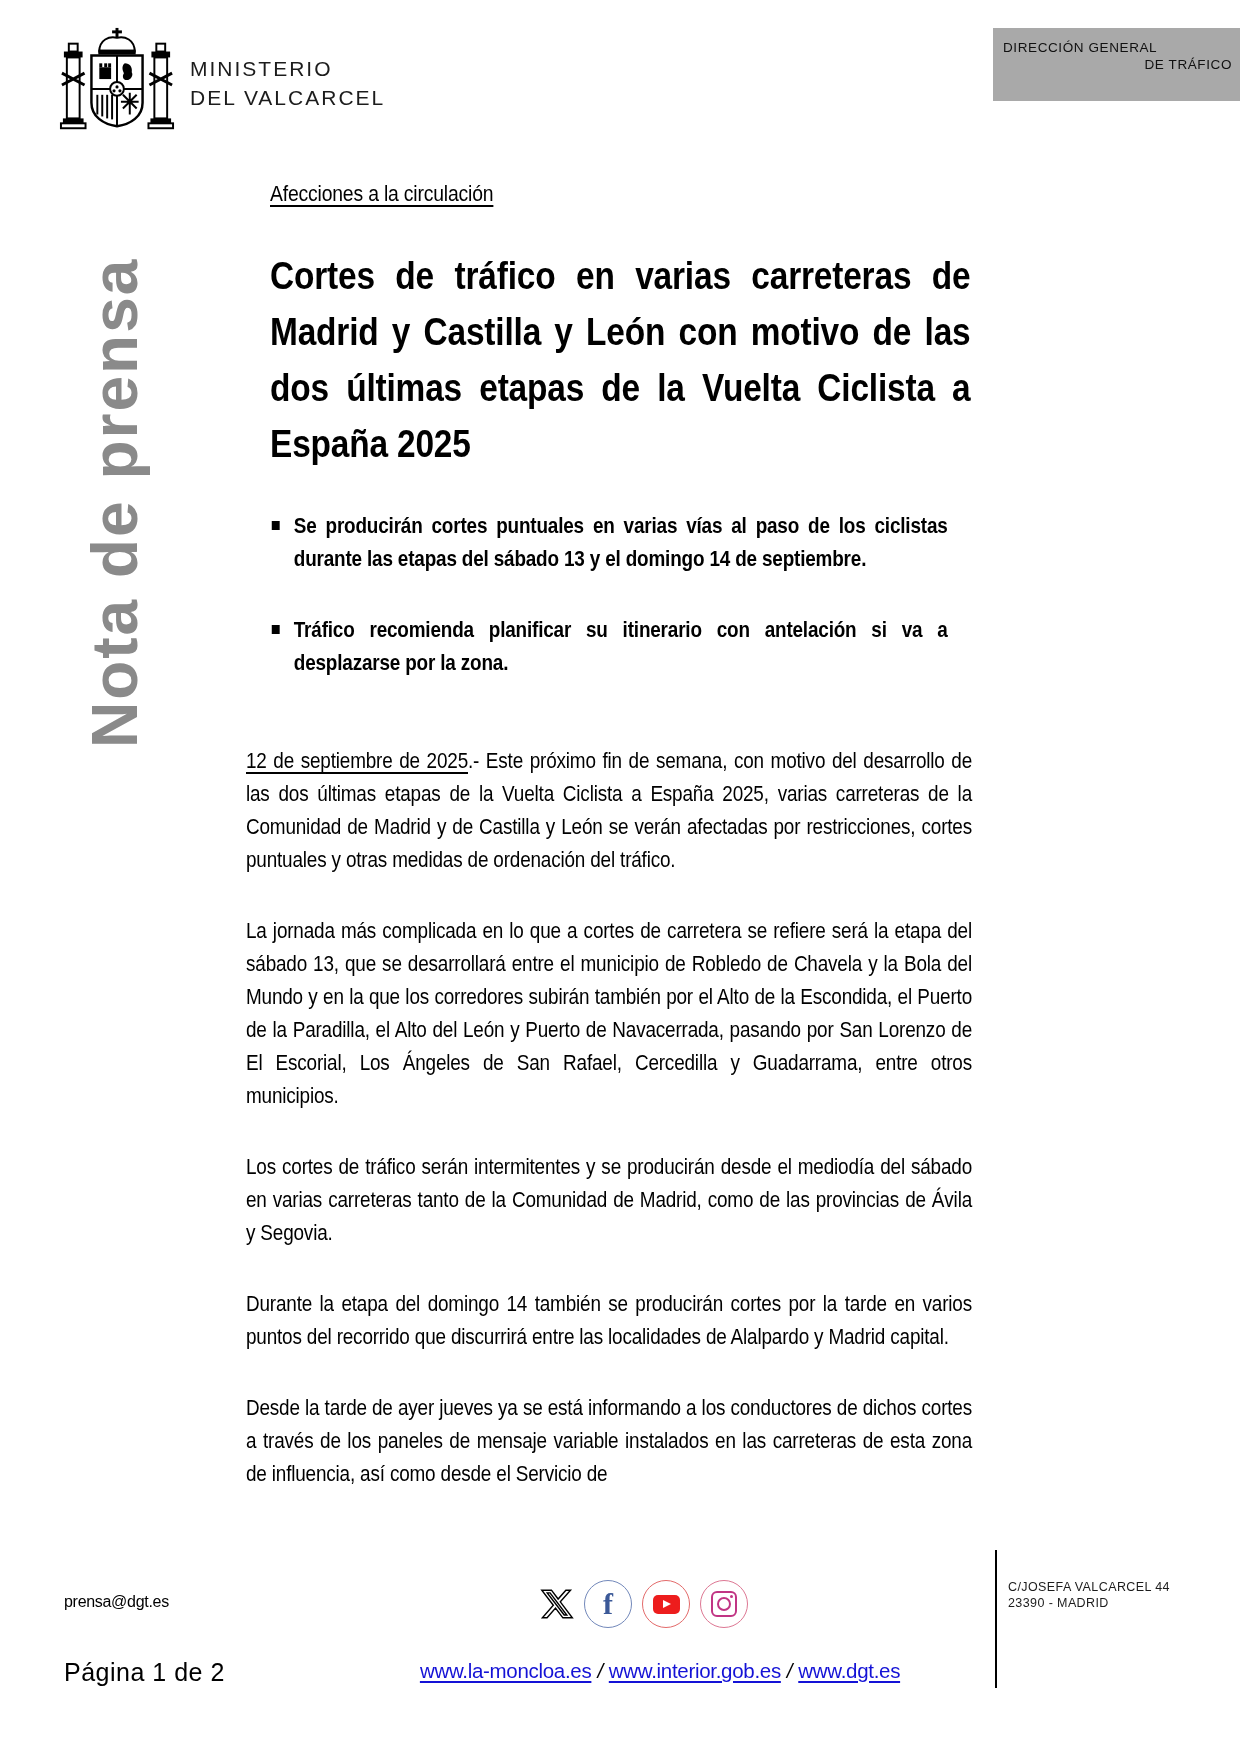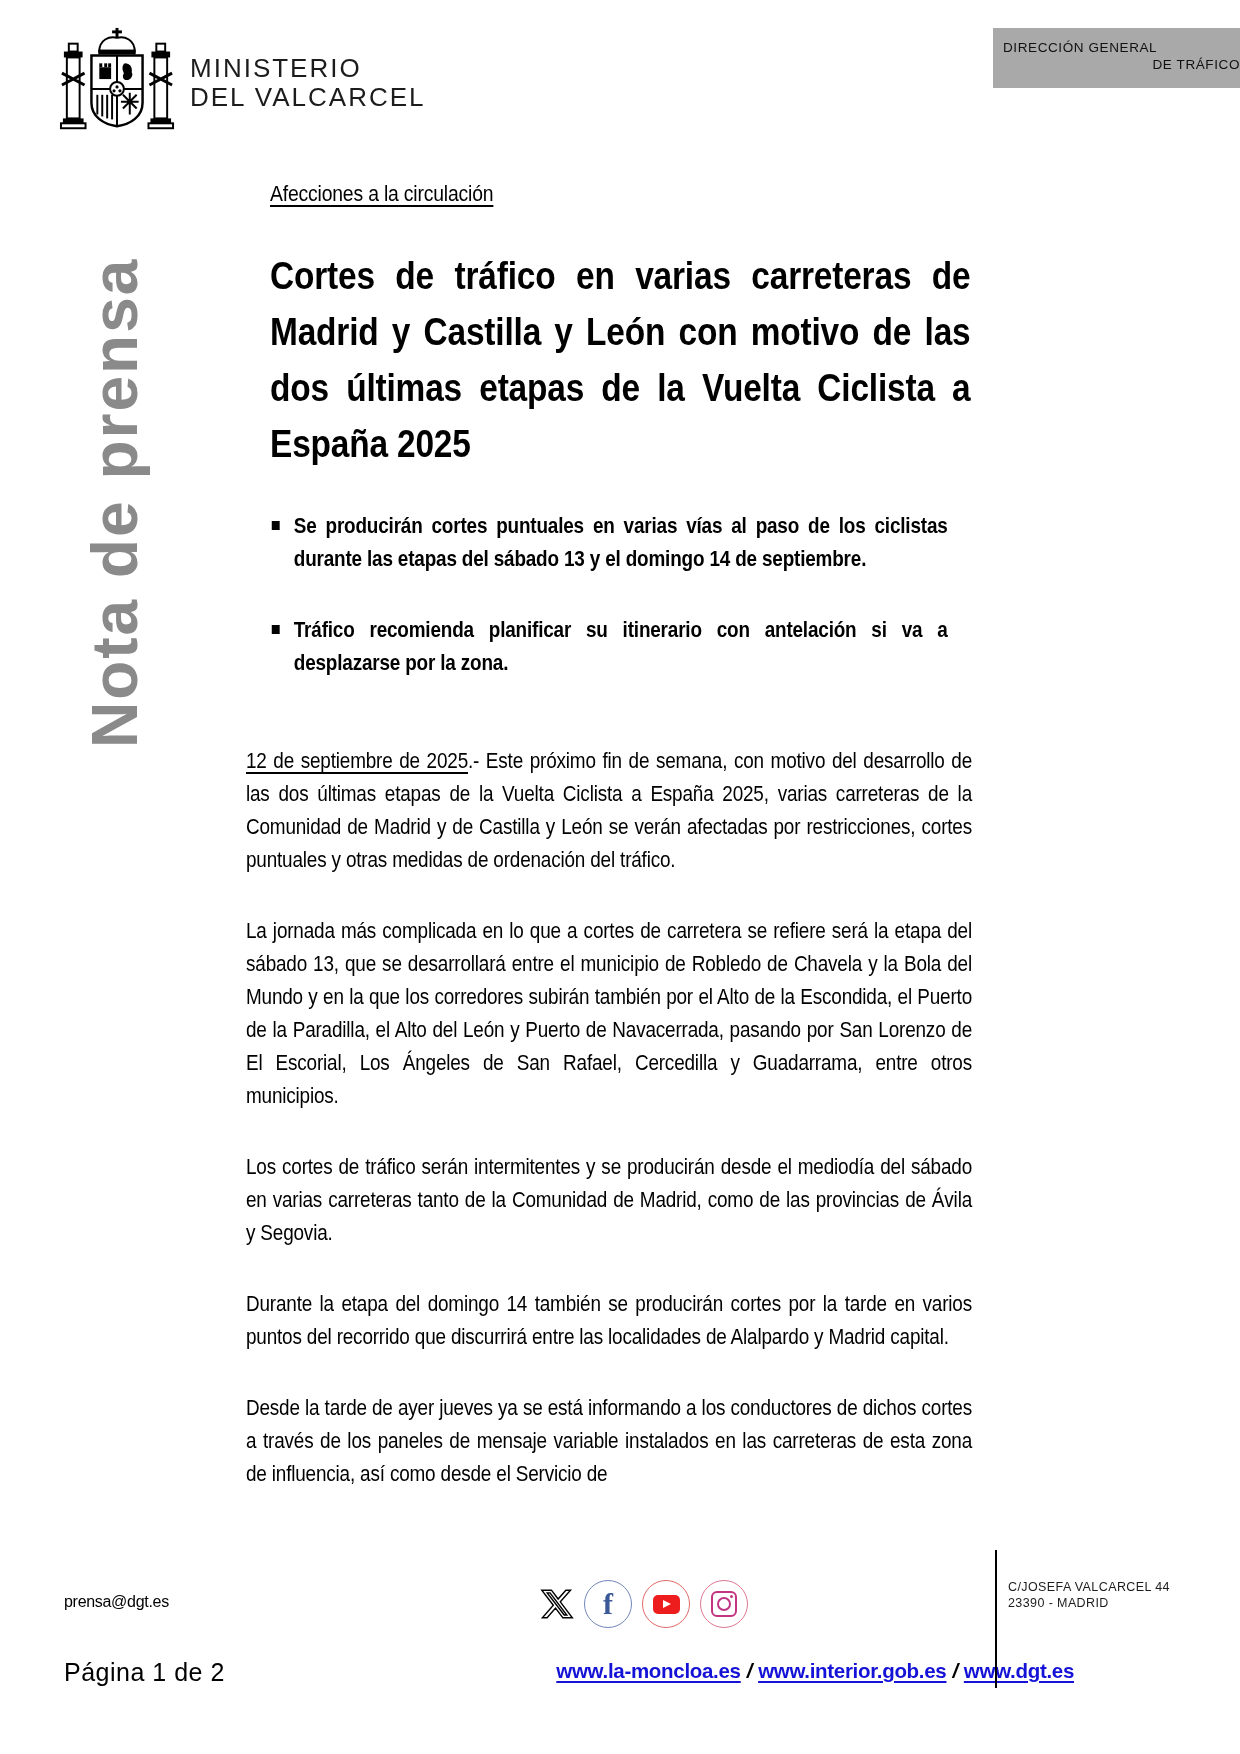--- a/index.html
+++ b/index.html
@@ -7,26 +7,26 @@
     position:relative;
     width:1240px;height:1754px;
     background:#ffffff;
     margin:0 auto;
     font-family:"Liberation Sans", sans-serif;
     color:#000;
     overflow:hidden;
   }
   
   .coat{position:absolute;left:58px;top:24px;width:118px;height:118px;}
-  .ministry{position:absolute;left:190px;top:54px;font-size:26px;letter-spacing:2px;color:#1c1c1c;line-height:29px;}
+  .ministry{position:absolute;left:190px;top:54px;font-size:21px;letter-spacing:2px;color:#1c1c1c;line-height:29px;}
   .badge{
-    position:absolute;left:993px;top:28px;width:247px;height:60px;
+    position:absolute;left:993px;top:28px;width:247px;height:73px;
     background:#a9a9a9;color:#111;
     font-size:13.5px;line-height:17px;letter-spacing:0.6px;
-    padding:11px 0 0 10px;box-sizing:border-box;
+    padding:11px 8px 0 10px;box-sizing:border-box;
   }
   .badge .l2{text-indent:6px;text-align:right;}
   
   .vertical-label{
     position:absolute;left:78px;top:748px;
     transform:rotate(-90deg);transform-origin:0 0;
     font-size:64px;font-weight:bold;color:#8a8a8a;
     letter-spacing:2px;white-space:nowrap;width:580px;height:78px;
   }
   
@@ -55,22 +55,22 @@
   .body-text{position:absolute;top:745px;left:0;width:825px;}
   .body-text p{
     margin:0 0 38px 0;
     font-size:21.5px;line-height:33px;
     text-align:justify;letter-spacing:-0.2px;
   }
   .dateline{text-decoration:underline;text-underline-offset:4px;}
   
   .email{position:absolute;left:64px;top:1593px;font-size:16px;letter-spacing:-0.3px;}
   .page-indicator{position:absolute;left:64px;top:1658px;font-size:25px;letter-spacing:0.5px;}
-  .links{position:absolute;left:246px;top:1659px;width:828px;text-align:right;
-    font-size:20.5px;font-weight:bold;letter-spacing:-0.3px;}
+  .links{position:absolute;left:246px;top:1659px;width:828px;text-align:center;
+    font-size:20.5px;font-weight:normal;letter-spacing:-0.3px;}
   .links a{text-decoration:underline;text-underline-offset:3px;}
   .link-sep{color:#000;padding:0 6px;font-style:italic;}
   .social{position:absolute;left:540px;top:1580px;display:flex;align-items:center;gap:10px;}
   .x-icon{width:34px;height:40px;display:block;}
   .soc-circle{
     width:48px;height:48px;border-radius:50%;box-sizing:border-box;
     display:flex;align-items:center;justify-content:center;
   }
   .fb{border:1.3px solid #7288ba;}
   .fb span{color:#3b5998;font-size:30px;font-weight:bold;font-family:"Liberation Serif",serif;}

